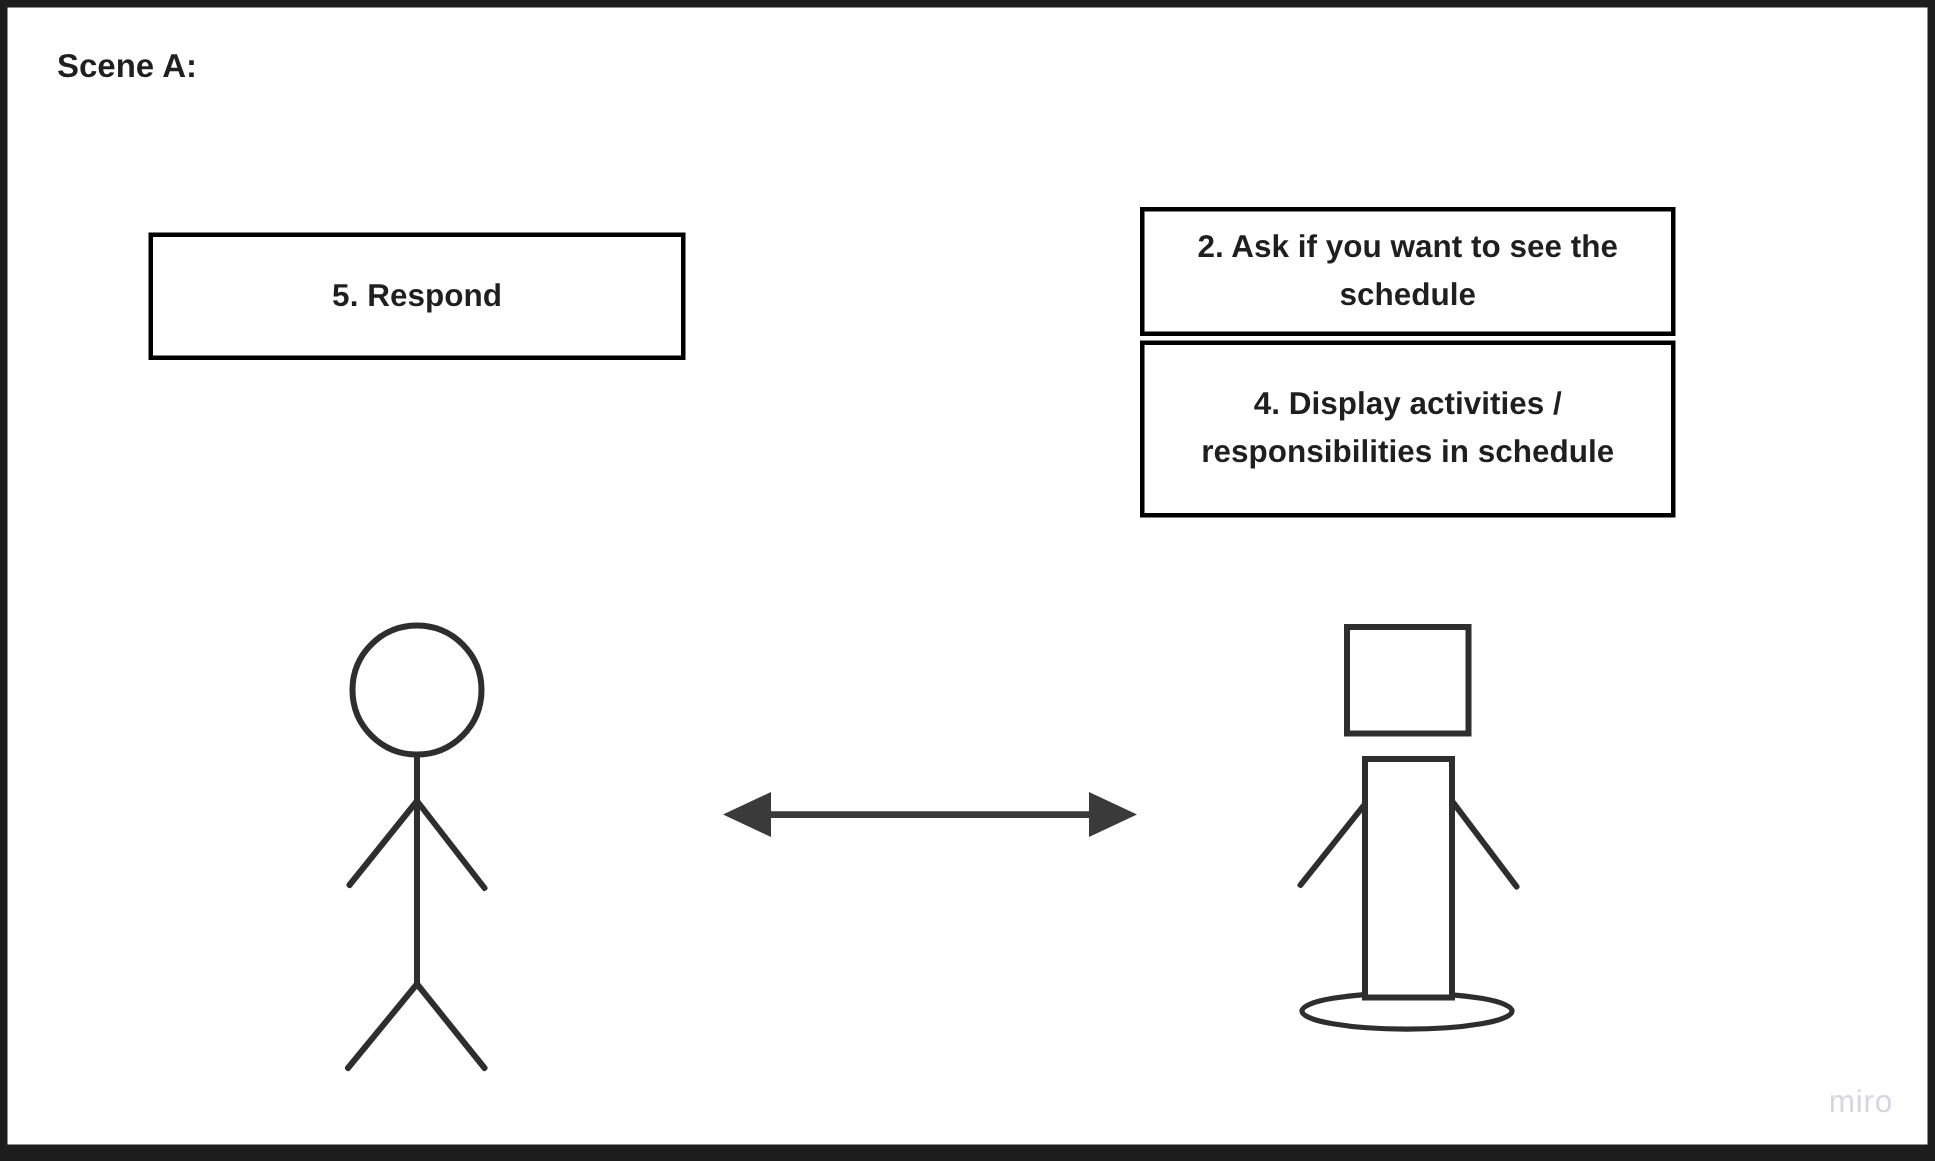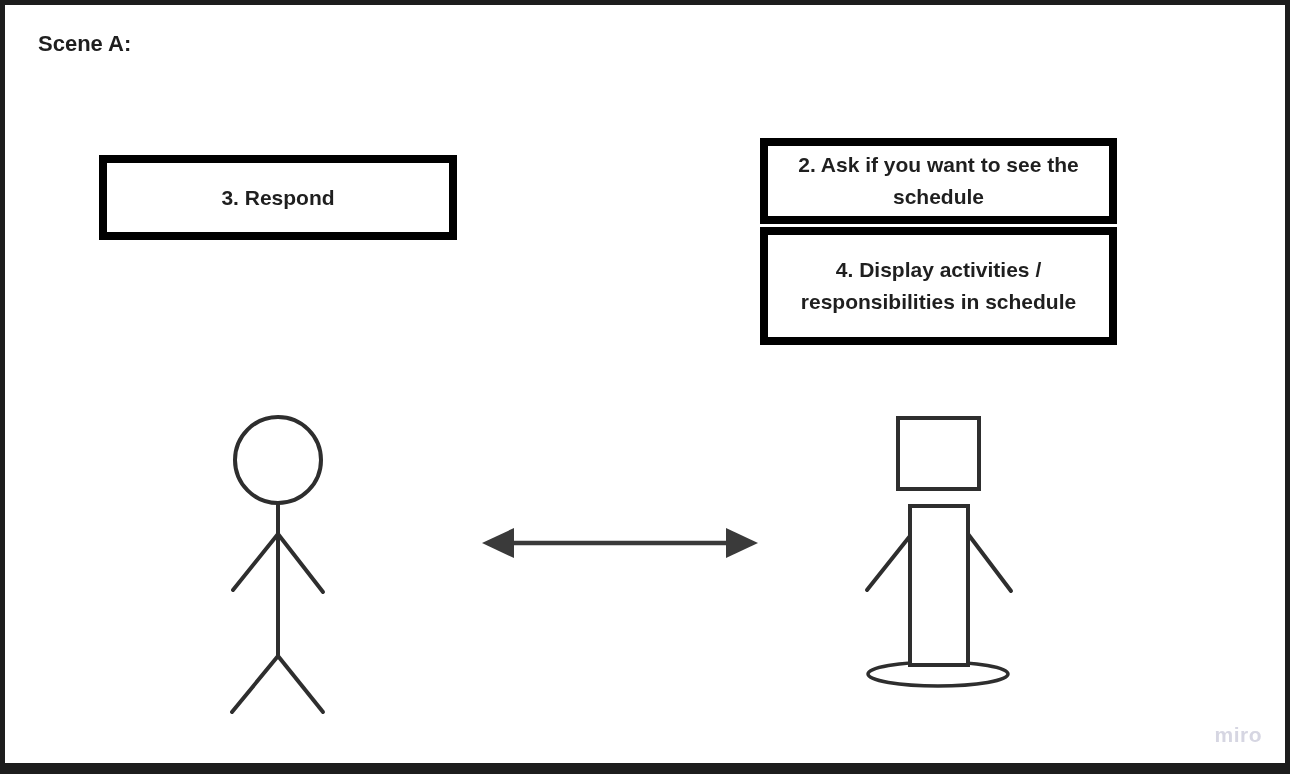--- a/index.html
+++ b/index.html
@@ -22,21 +22,21 @@
     top: 21px;
     color: #242424;
     font-size: 22px;
     line-height: 36px;
   }
   .title-bold { font-weight: bold; color: #1f1f1f; }
   .title-sub  { font-weight: normal; color: #2b2b2b; }
 
   .step-table { position: absolute; }
   .step-cell {
-    border: 8px solid #000000;
+    border: 3px solid #000000;
     background: #ffffff;
     display: flex;
     align-items: center;
     justify-content: center;
     text-align: center;
     font-weight: bold;
     font-size: 21px;
     line-height: 32px;
     color: #1f1f1f;
     padding: 0 8px;
@@ -53,36 +53,36 @@
   .figure { position: absolute; }
   .person-svg { left: 203px; top: 401px; }
   .robot-svg  { left: 853px; top: 401px; }
   .arrow-svg  { left: 465px; top: 519px; }
 
   .watermark {
     position: absolute;
     right: 23px;
     bottom: 16px;
     font-size: 21px;
-    font-weight: 700;
+    font-weight: 400;
     letter-spacing: 0.5px;
     color: #d6d6e2;
   }
 </style>
 </head>
 <body>
 
 <div class="canvas">
 
   <div class="title-block">
     <div class="title-bold">Scene A:</div>
   </div>
 
   <div class="step-table human-table">
-    <div class="step-cell human-cell-2">3. Respond</div>
+    <div class="step-cell human-cell-2">5. Respond</div>
   </div>
 
   <div class="step-table robot-table">
     <div class="step-cell robot-cell-1">2. Ask if you want to see the schedule</div>
     <div class="step-cell robot-cell-2">4. Display activities / responsibilities in schedule</div>
   </div>
 
   <svg class="figure person-svg" width="144" height="314" viewBox="0 0 144 314" xmlns="http://www.w3.org/2000/svg">
     <g stroke="#2e2e2e" stroke-width="4" fill="none" stroke-linecap="round">
       <circle cx="70" cy="54" r="43" fill="#ffffff"></circle>

